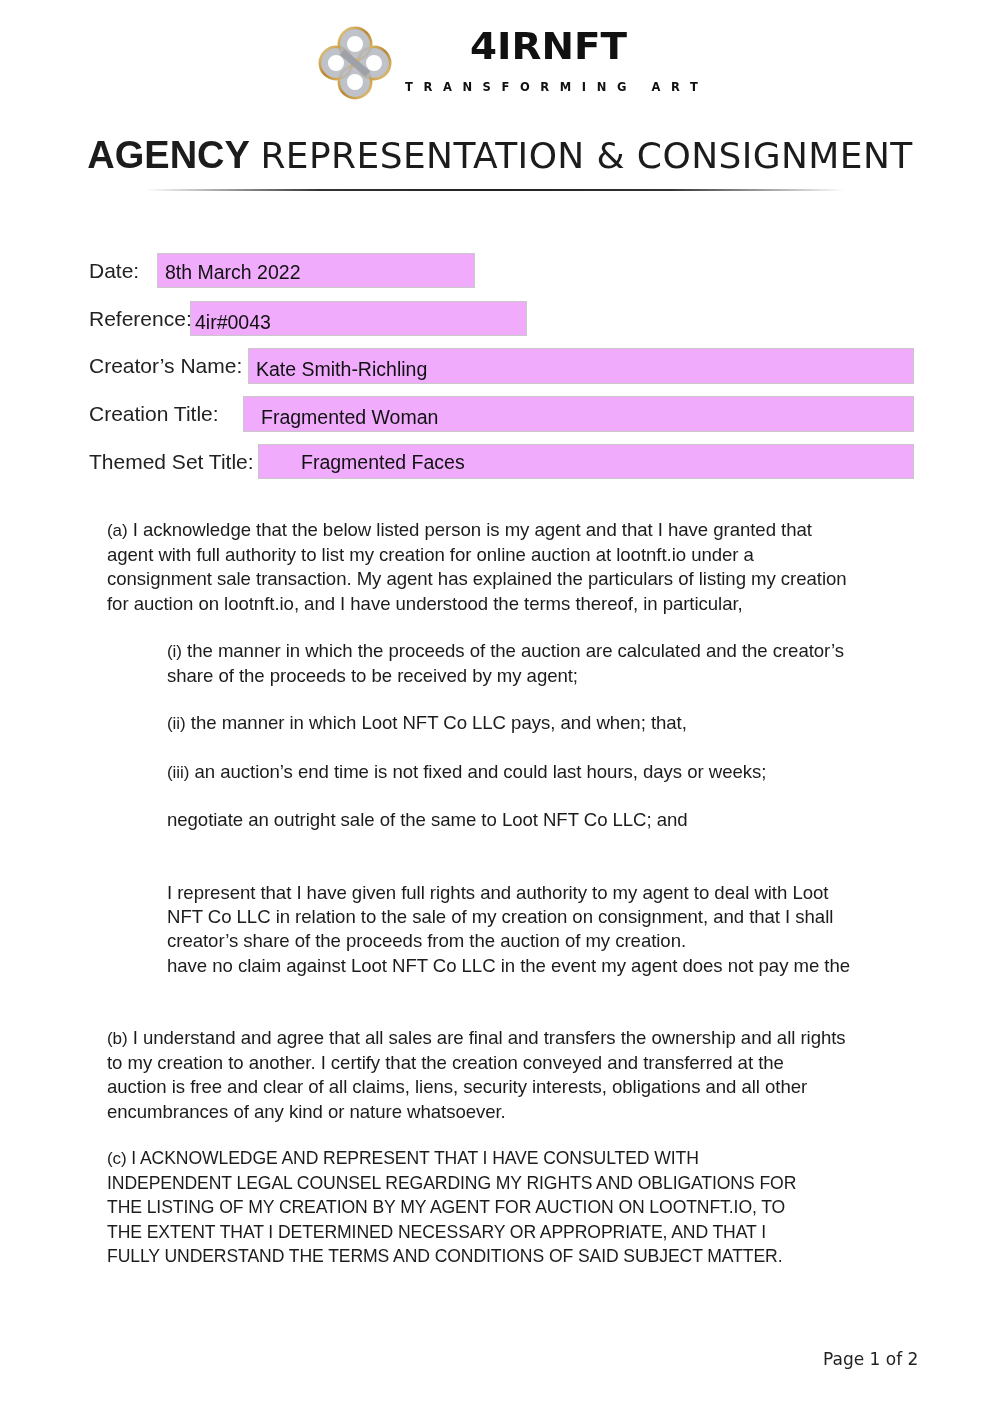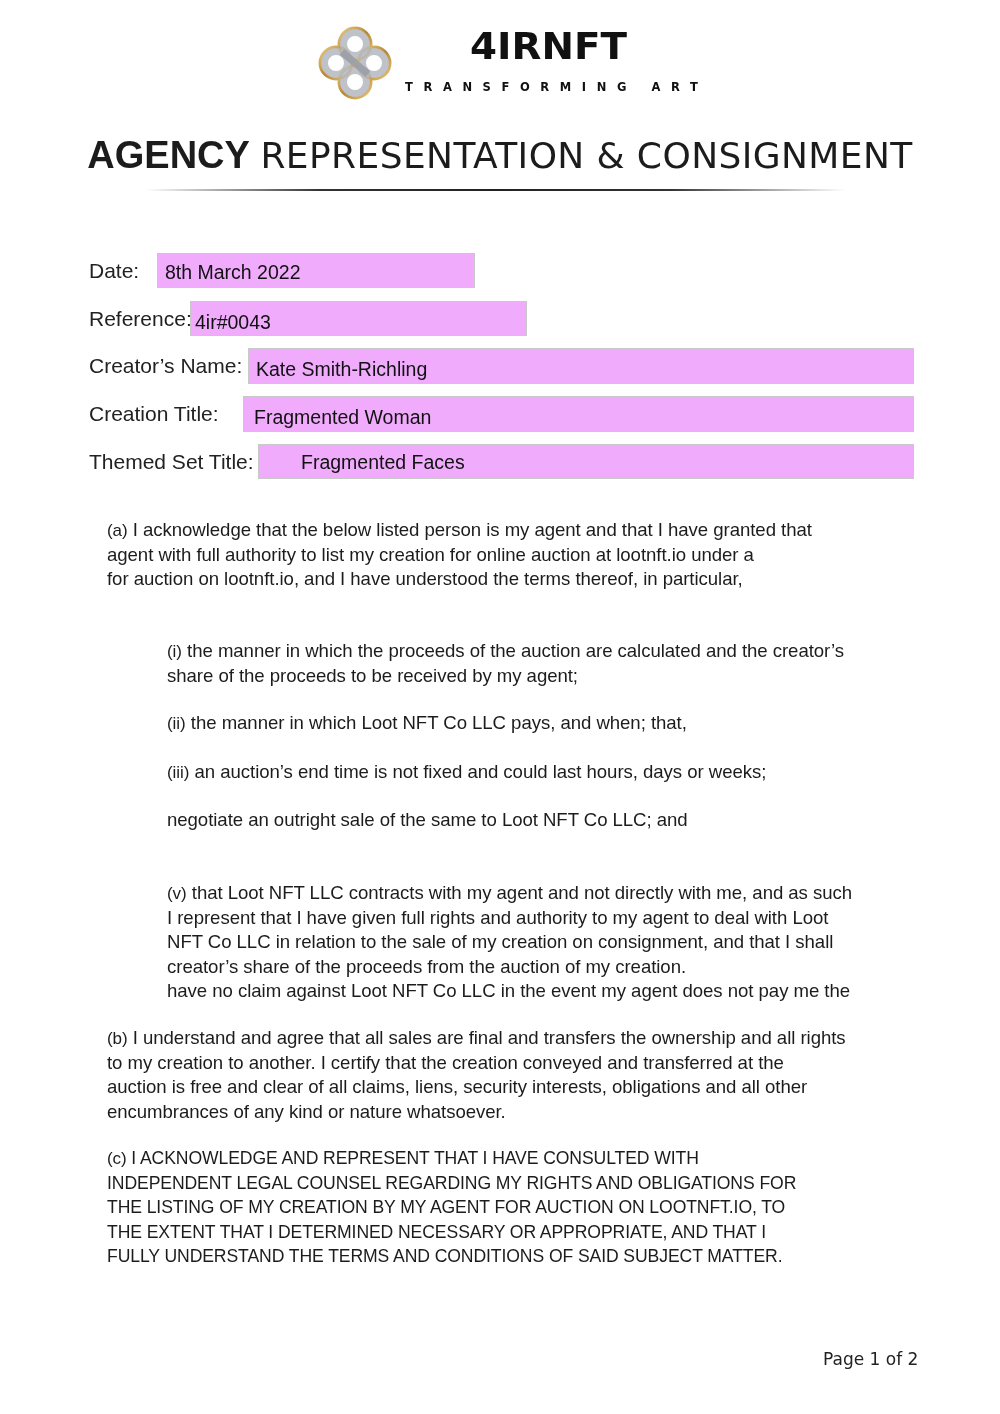--- a/index.html
+++ b/index.html
@@ -84,32 +84,33 @@
 <div class="abs fld" style="left:190px; top:301px; width:337px; height:35px; padding-left:4px; padding-top:8px;align-items:center;">
   <span>4ir#0043</span>
 </div>
 
 <div class="abs lbl" style="left:89px; top:354px;">Creator’s Name:</div>
 <div class="abs fld" style="left:248px; top:348px; width:666px; height:36px; padding-top:7px;">
   <span>Kate Smith-Richling</span>
 </div>
 
 <div class="abs lbl" style="left:89px; top:402px;">Creation Title:</div>
-<div class="abs fld" style="left:243px; top:396px; width:671px; height:36px; padding-left:10px; padding-top:6px;">
+<div class="abs fld" style="left:243px; top:396px; width:671px; height:36px; padding-left:17px; padding-top:6px;">
   <span>Fragmented Woman</span>
 </div>
 
 <div class="abs lbl" style="left:89px; top:450px;">Themed Set Title:</div>
 <div class="abs fld" style="left:258px; top:444px; width:656px; height:35px; padding-left:42px; padding-top:2px;">
   <span>Fragmented Faces</span>
 </div>
 
 <div class="abs para" style="left:107px; top:518px; width:830px;">
   <div><span class="marker">(a)</span> <span>I acknowledge that the below listed person is my agent and that I have granted that</span></div>
   <div>agent with full authority to list my creation for online auction at lootnft.io under a</div>
+  <div>consignment sale transaction. My agent has explained the particulars of listing my creation</div>
   <div>for auction on lootnft.io, and I have understood the terms thereof, in particular,</div>
 </div>
 
 <div class="abs para" style="left:167px; top:639px; width:770px;">
   <div><span class="marker">(i)</span> <span>the manner in which the proceeds of the auction are calculated and the creator’s</span></div>
   <div>share of the proceeds to be received by my agent;</div>
 </div>
 
 <div class="abs para" style="left:167px; top:711px; width:770px;">
   <div><span class="marker">(ii)</span> <span>the manner in which Loot NFT Co LLC pays, and when; that,</span></div>
@@ -117,21 +118,20 @@
 
 <div class="abs para" style="left:167px; top:760px; width:770px;">
   <div><span class="marker">(iii)</span> <span>an auction’s end time is not fixed and could last hours, days or weeks;</span></div>
 </div>
 
 <div class="abs para" style="left:167px; top:808px; width:770px;">
   <div>negotiate an outright sale of the same to Loot NFT Co LLC; and</div>
 </div>
 
 <div class="abs para" style="left:167px; top:881px; width:770px;">
-  <div><span class="marker">(v)</span> <span>that Loot NFT LLC contracts with my agent and not directly with me, and as such</span></div>
   <div>I represent that I have given full rights and authority to my agent to deal with Loot</div>
   <div>NFT Co LLC in relation to the sale of my creation on consignment, and that I shall</div>
   <div>creator’s share of the proceeds from the auction of my creation.</div>
   <div>have no claim against Loot NFT Co LLC in the event my agent does not pay me the</div>
 </div>
 
 <div class="abs para" style="left:107px; top:1026px; width:830px;">
   <div><span class="marker">(b)</span> <span>I understand and agree that all sales are final and transfers the ownership and all rights</span></div>
   <div>to my creation to another. I certify that the creation conveyed and transferred at the</div>
   <div>auction is free and clear of all claims, liens, security interests, obligations and all other</div>

